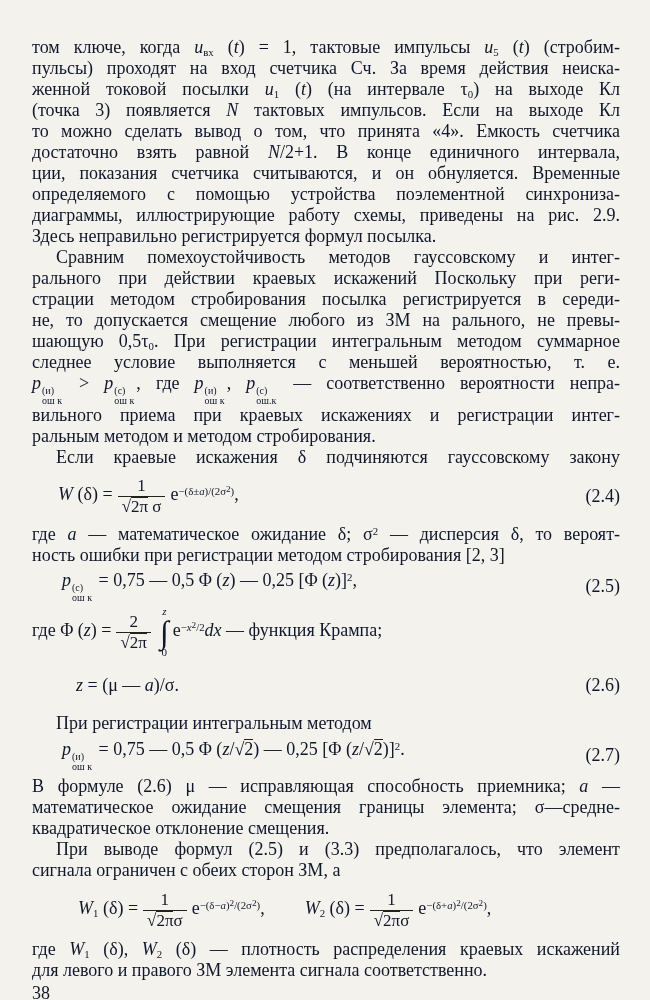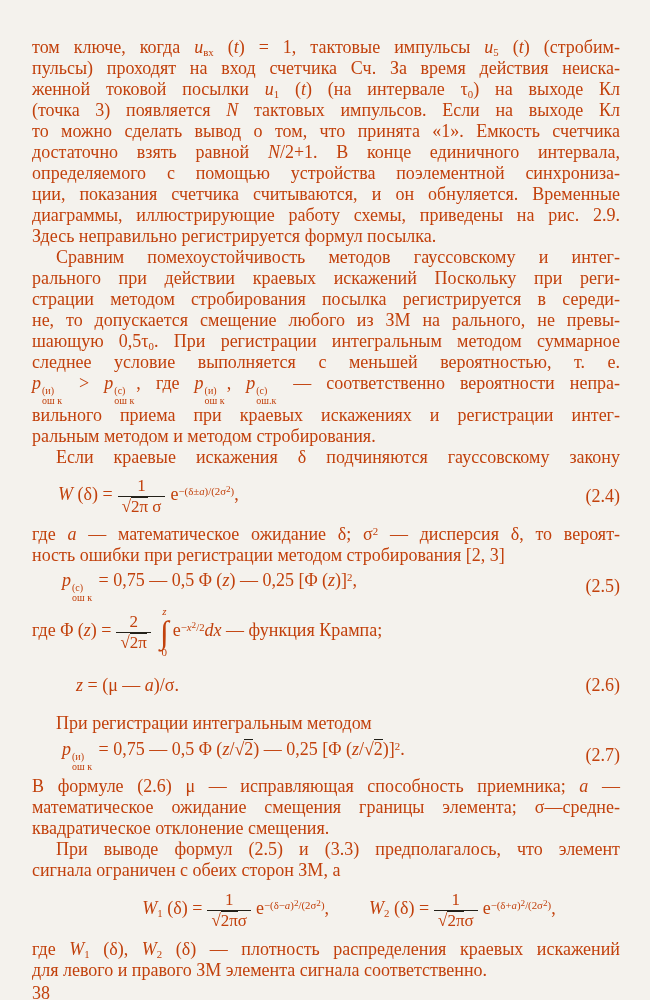--- a/index.html
+++ b/index.html
@@ -8,21 +8,21 @@
     background:#f4f2ed;
     overflow:hidden;
   }
   .page{
     box-sizing:border-box;
     width:650px;height:1000px;
     padding:37px 30px 0 32px;
     font-family:"Liberation Serif","DejaVu Serif",serif;
     font-size:18px;
     line-height:21px;
-    color:#c2410c;
+    color:#0f172a;
   }
   .ln{min-height:21px;}
   .j{text-align:justify;text-align-last:justify;}
   .ind{text-indent:24px;}
   i{font-style:italic;}
   sub,sup{font-size:0.6em;line-height:0;}
   sub{vertical-align:-0.25em;}
   sup{vertical-align:0.5em;}
   sup sup{font-size:0.85em;vertical-align:0.35em;}
   
@@ -43,44 +43,44 @@
   .bar{display:inline-block;border-top:1.2px solid #232119;line-height:1.05;}
   
   .eqrow{display:flex;align-items:center;}
   .eqbody{white-space:nowrap;}
   .eqno{margin-left:auto;}
   .r24{margin:8px 0;}   .r24 .eqbody{margin-left:26px;}
   .r25{margin:4px 0;}   .r25 .eqbody{margin-left:30px;}
   .rk {margin:2px 0;}   .rk  .eqbody{margin-left:0;}
   .r26{margin:17px 0;}   .r26 .eqbody{margin-left:44px;}
   .r27{margin:5px 0;}   .r27 .eqbody{margin-left:30px;}
-  .rw {margin:9px 0;justify-content:center;}   .rw  .eqbody{margin-left:46px;}
+  .rw {margin:9px 0;}   .rw  .eqbody{margin-left:46px;}
   .wgap{display:inline-block;width:40px;}
   
   .intgrl{
     display:inline-flex;flex-direction:column;align-items:center;
     vertical-align:middle;line-height:1;margin:0 4px;font-size:11px;
   }
   .isign{font-size:32px;line-height:30px;}
   .pageno{margin-top:2px;}
 </style>
 </head>
 <body>
 
 <div class="page">
 
   <div>
     <div class="ln j">том ключе, когда <i>u</i><sub>вх</sub> (<i>t</i>) = 1, тактовые импульсы <i>u</i><sub>5</sub> (<i>t</i>) (стробим-</div>
     <div class="ln j">пульсы) проходят на вход счетчика Сч. За время действия неиска-</div>
     <div class="ln j">женной токовой посылки <i>u</i><sub>1</sub> (<i>t</i>) (на интервале τ<sub>0</sub>) на выходе Кл</div>
     <div class="ln j">(точка 3) появляется <i>N</i> тактовых импульсов. Если на выходе Кл</div>
-    <div class="ln j">то можно сделать вывод о том, что принята «1». Емкость счетчика</div>
+    <div class="ln j">то можно сделать вывод о том, что принята «4». Емкость счетчика</div>
     <div class="ln j">достаточно взять равной <i>N</i>/2+1. В конце единичного интервала,</div>
+    <div class="ln j">ции, показания счетчика считываются, и он обнуляется. Временные</div>
     <div class="ln j">определяемого с помощью устройства поэлементной синхрониза-</div>
-    <div class="ln j">ции, показания счетчика считываются, и он обнуляется. Временные</div>
     <div class="ln j">диаграммы, иллюстрирующие работу схемы, приведены на рис. 2.9.</div>
     <div class="ln">Здесь неправильно регистрируется формул посылка.</div>
   </div>
 
   <div>
     <div class="ln j ind">Сравним помехоустойчивость методов гауссовскому и интег-</div>
     <div class="ln j">рального при действии краевых искажений Поскольку при реги-</div>
     <div class="ln j">страции методом стробирования посылка регистрируется в середи-</div>
     <div class="ln j">не, то допускается смещение любого из ЗМ на рального, не превы-</div>
     <div class="ln j">шающую 0,5τ<sub>0</sub>. При регистрации интегральным методом суммарное</div>

